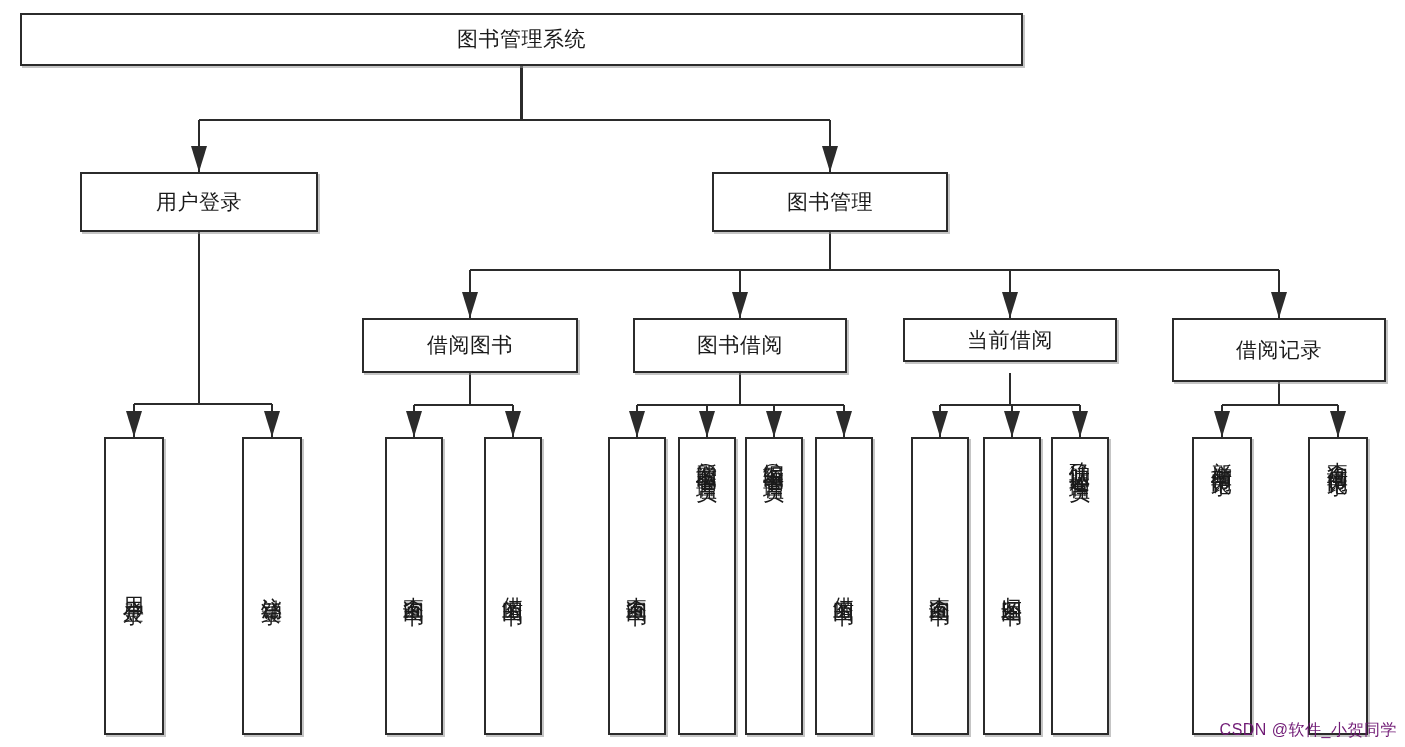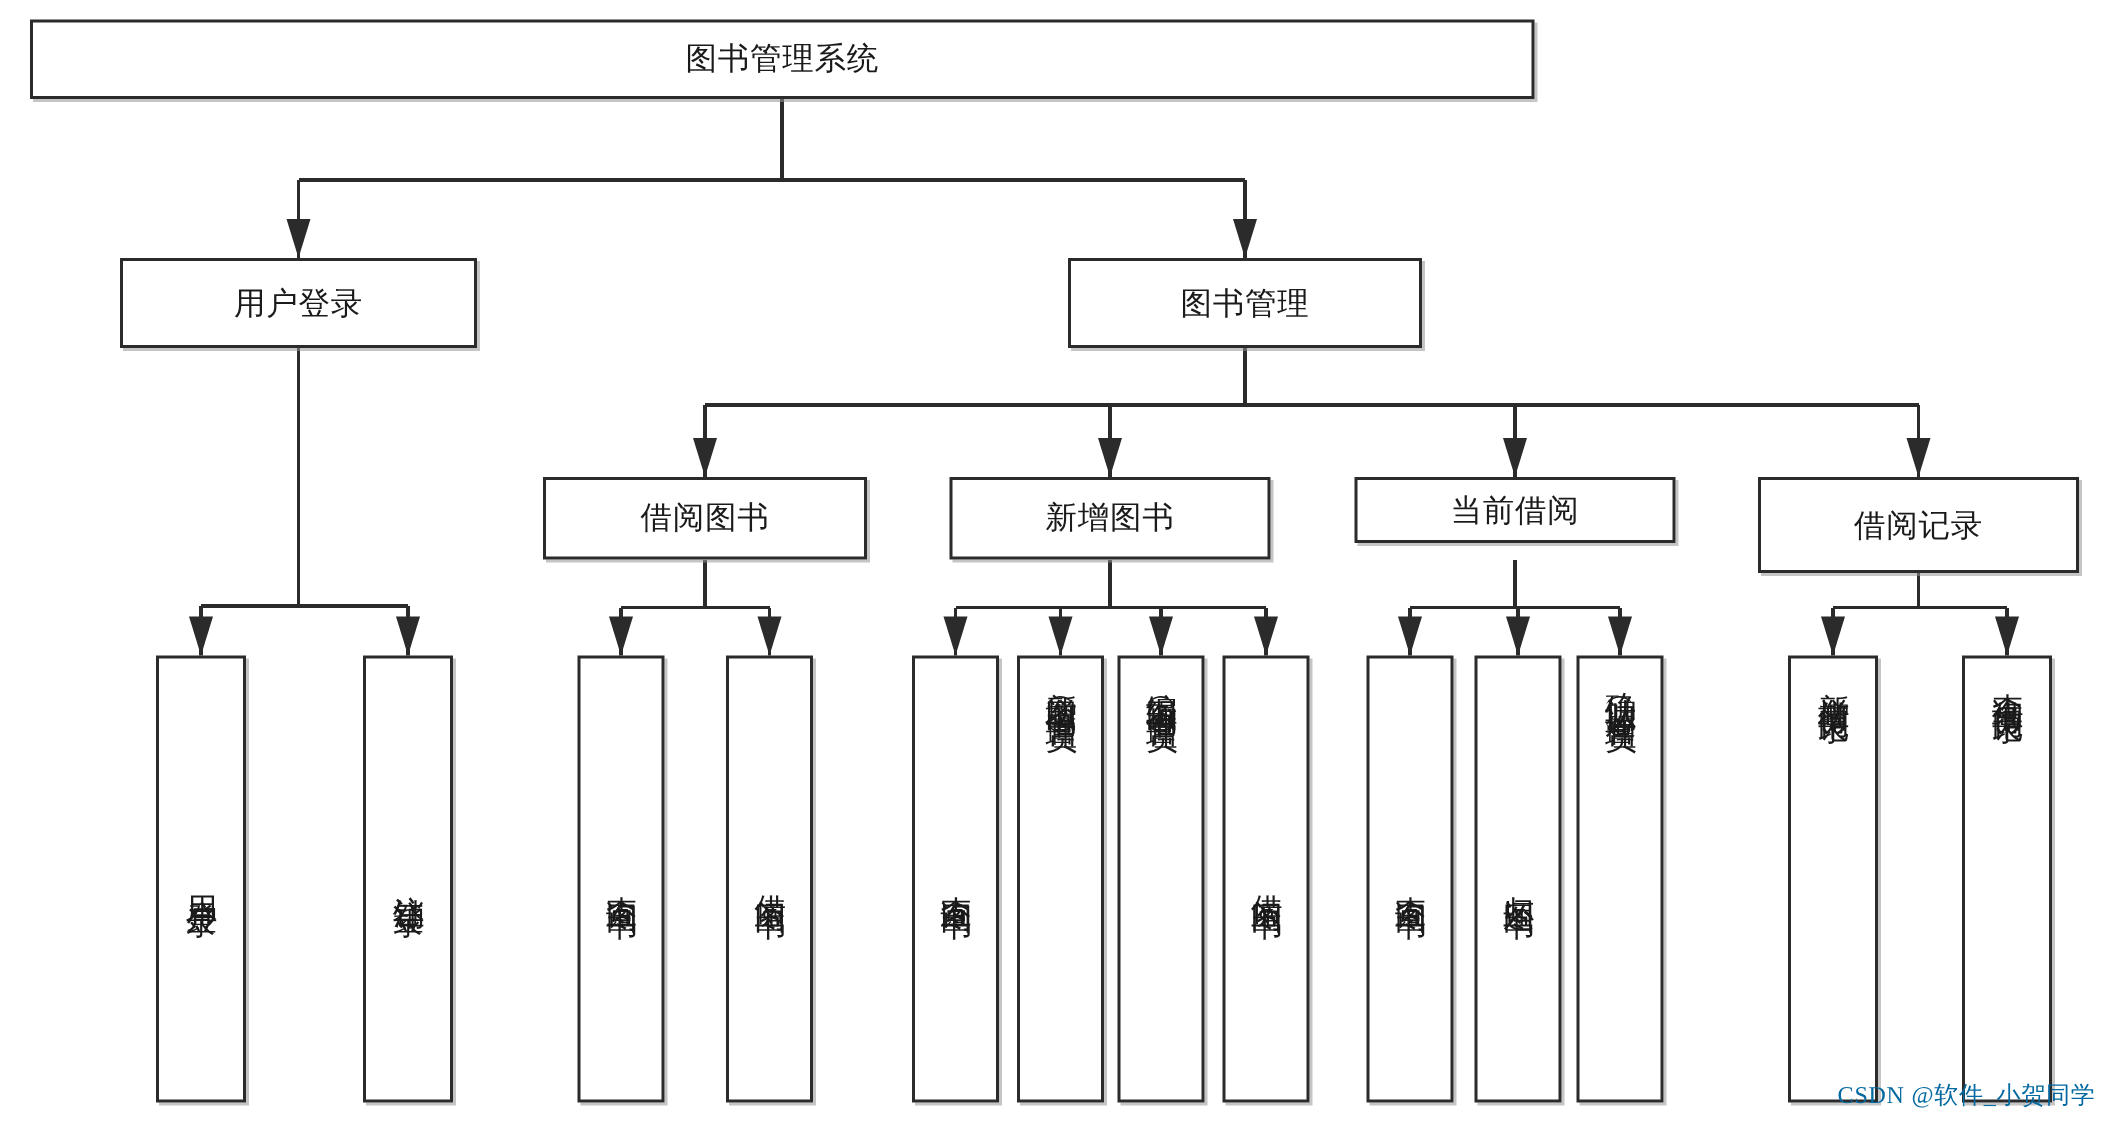--- a/index.html
+++ b/index.html
@@ -9,21 +9,20 @@
   }
   body {
     font-family: "Liberation Sans", "DejaVu Sans", sans-serif;
   }
   #canvas {
     position: relative;
     width: 1405px;
     height: 747px;
     background: #ffffff;
     overflow: hidden;
-    font-family: Liberation Serif, serif;
   }
   #edges {
     position: absolute;
     left: 0;
     top: 0;
     width: 1405px;
     height: 747px;
   }
   .node {
     position: absolute;
@@ -59,21 +58,21 @@
   }
   .node.vertical.centered {
     align-items: center;
     padding-top: 0;
   }
   #watermark {
     position: absolute;
     right: 8px;
     bottom: 6px;
     font-size: 16px;
-    color: #0369a1;
+    color: #701a75;
     letter-spacing: 0.5px;
     white-space: nowrap;
     pointer-events: none;
   }
 </style>
 </head>
 <body>
 
 <div id="canvas">
   <svg id="edges" viewBox="0 0 1405 747" preserveAspectRatio="none">
@@ -137,21 +136,21 @@
       <div class="node horizontal" style="left: 80px; top: 172px; width: 238px; height: 60px;">
         <span class="label">用户登录</span>
       </div>
       <div class="node horizontal" style="left: 712px; top: 172px; width: 236px; height: 60px;">
         <span class="label">图书管理</span>
       </div>
       <div class="node horizontal" style="left: 362px; top: 318px; width: 216px; height: 55px;">
         <span class="label">借阅图书</span>
       </div>
       <div class="node horizontal" style="left: 633px; top: 318px; width: 214px; height: 55px;">
-        <span class="label">新增图书</span>
+        <span class="label">图书借阅</span>
       </div>
       <div class="node horizontal" style="left: 903px; top: 318px; width: 214px; height: 44px;">
         <span class="label">当前借阅</span>
       </div>
       <div class="node horizontal" style="left: 1172px; top: 318px; width: 214px; height: 64px;">
         <span class="label">借阅记录</span>
       </div>
       <div class="node vertical centered" style="left: 104px; top: 437px; width: 60px; height: 298px;">
         <span class="label">用户登录</span>
       </div>

